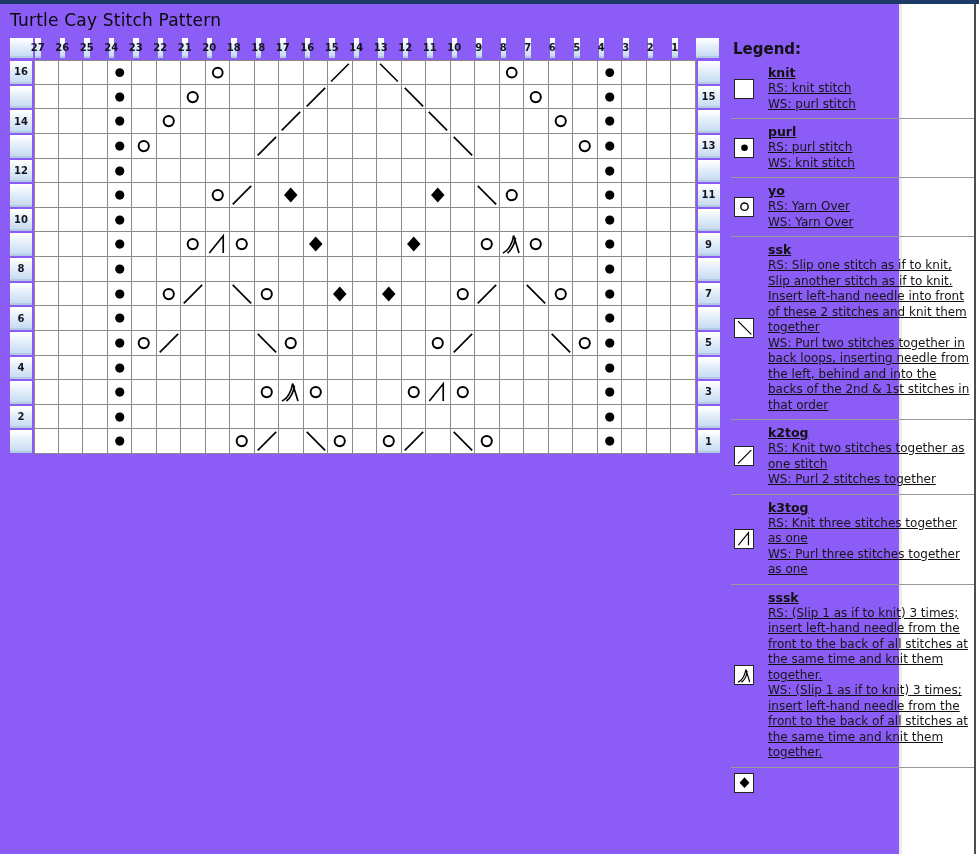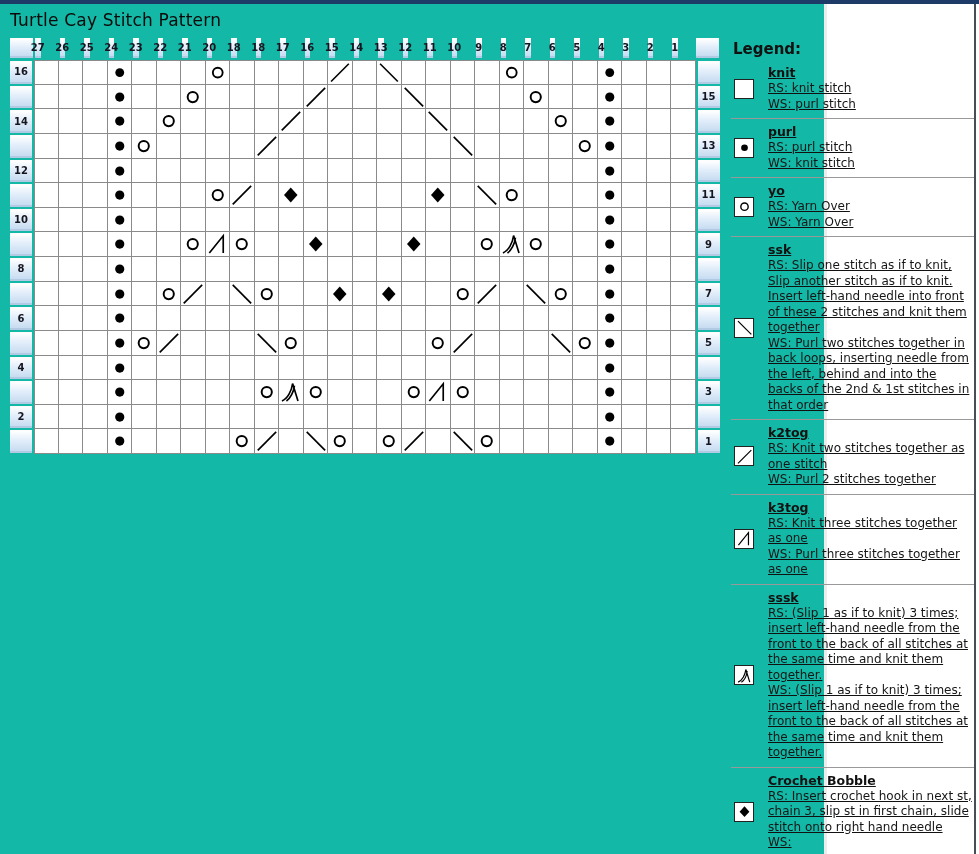--- a/index.html
+++ b/index.html
@@ -1,21 +1,21 @@
 <!DOCTYPE html>
 <html><head>
 <meta charset="utf-8">
 <style>
   html,body{margin:0;padding:0;}
   body{
     width:979px;height:854px;overflow:hidden;background:#ffffff;
     font-family:"DejaVu Sans","Liberation Sans",sans-serif;
     -webkit-font-smoothing:antialiased;
   }
-  #root{position:relative;width:827px;height:854px;background:#14b8a6;}
+  #root{position:relative;width:902px;height:854px;background:#8b5cf6;}
   .top-border{position:absolute;left:0;top:0;width:979px;height:4px;background:#1e3a66;z-index:5;}
   .right-gutter{position:absolute;top:0;right:0;width:3px;height:854px;background:#ececec;}
   .right-line{position:absolute;top:0;left:974px;width:2px;height:854px;background:#474e58;z-index:4;}
 
   h1#title{
     position:absolute;left:10px;top:10px;margin:0;
     font-size:17px;font-weight:400;color:#0a0a0a;letter-spacing:.2px;
   }
 
   
@@ -1237,21 +1237,16 @@
           </div>
         </div>
         <div class="lentry">
           <div class="symcol">
             <div class="lgbox">
               <svg viewBox="0 0 24 24" preserveAspectRatio="xMidYMid meet">
                 <path d="M12 4.6 L18.9 12.2 L12 19.8 L5.1 12.2 Z" fill="#000"></path>
               </svg>
             </div>
           </div>
-          <div class="ltext">
-            <div class="lname">Crochet Bobble</div>
-            <div class="lrs">RS: Insert crochet hook in next st, chain 3, slip st in first chain, slide stitch onto right hand needle</div>
-            <div class="lws">WS:</div>
-          </div>
         </div>
       </div>
   </div>
 </div>
 
 </body></html>

